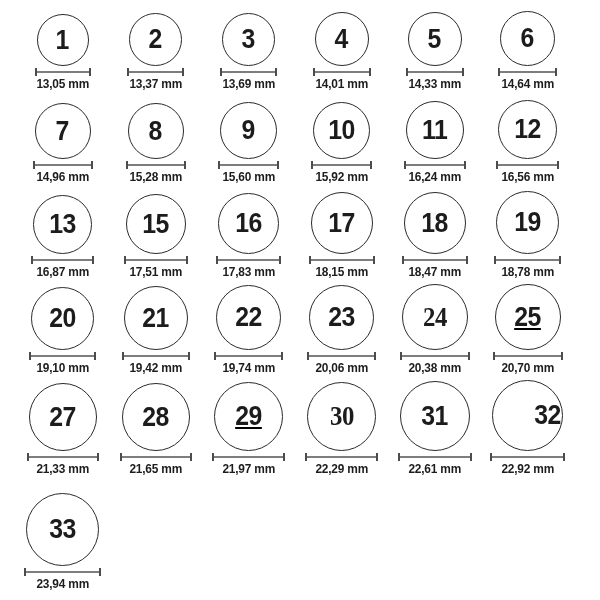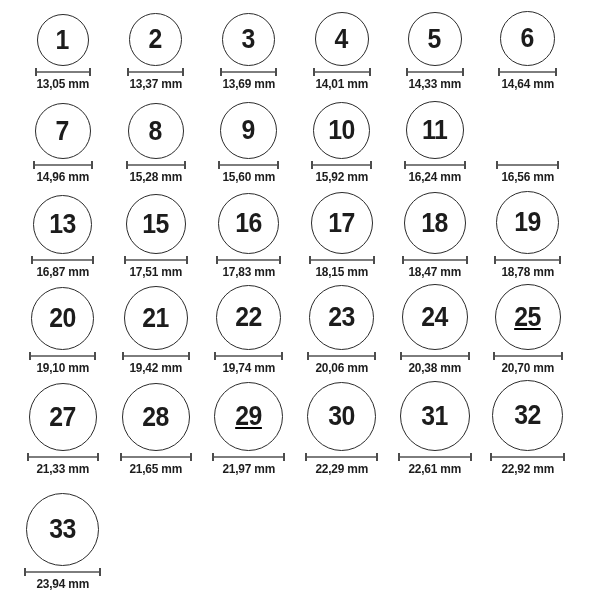--- a/index.html
+++ b/index.html
@@ -149,20 +149,23 @@
       <div class="mm-label">15,92 mm</div>
     </div>
     <div class="cell">
       <div class="circle" style="width: 58px; height: 58px; align-items: center;">
         <div class="num">11</div>
       </div>
       <div class="measure" style="width: 62px;"></div>
       <div class="mm-label">16,24 mm</div>
     </div>
     <div class="cell">
+      <div class="circle" style="width: 59px; height: 59px;">
+        <div class="num">12</div>
+      </div>
       <div class="measure" style="width: 63px;"></div>
       <div class="mm-label">16,56 mm</div>
     </div>
     <div class="cell">
       <div class="circle" style="width: 59px; height: 59px;">
         <div class="num">13</div>
       </div>
       <div class="measure" style="width: 63px;"></div>
       <div class="mm-label">16,87 mm</div>
     </div>
@@ -223,21 +226,21 @@
       <div class="mm-label">19,74 mm</div>
     </div>
     <div class="cell">
       <div class="circle" style="width: 65px; height: 65px;">
         <div class="num">23</div>
       </div>
       <div class="measure" style="width: 69px;"></div>
       <div class="mm-label">20,06 mm</div>
     </div>
     <div class="cell">
-      <div class="circle" style="width: 66px; height: 66px;">
+      <div class="circle" style="width: 66px; height: 66px; font-family: Liberation Serif, serif;">
         <div class="num">24</div>
       </div>
       <div class="measure" style="width: 70px;"></div>
       <div class="mm-label">20,38 mm</div>
     </div>
     <div class="cell">
       <div class="circle" style="width: 66px; height: 66px; text-decoration: underline;">
         <div class="num">25</div>
       </div>
       <div class="measure" style="width: 70px;"></div>
@@ -258,35 +261,35 @@
       <div class="mm-label">21,65 mm</div>
     </div>
     <div class="cell">
       <div class="circle" style="width: 69px; height: 69px; text-decoration: underline;">
         <div class="num">29</div>
       </div>
       <div class="measure" style="width: 73px;"></div>
       <div class="mm-label">21,97 mm</div>
     </div>
     <div class="cell">
-      <div class="circle" style="width: 69px; height: 69px;">
+      <div class="circle" style="width: 69px; height: 69px; font-family: Liberation Serif, serif;">
         <div class="num">30</div>
       </div>
       <div class="measure" style="width: 73px;"></div>
       <div class="mm-label">22,29 mm</div>
     </div>
     <div class="cell">
       <div class="circle" style="width: 70px; height: 70px;">
         <div class="num">31</div>
       </div>
       <div class="measure" style="width: 74px;"></div>
       <div class="mm-label">22,61 mm</div>
     </div>
     <div class="cell">
-      <div class="circle" style="width: 71px; height: 71px;">
+      <div class="circle" style="width: 71px; height: 71px; justify-content: flex-end;">
         <div class="num">32</div>
       </div>
       <div class="measure" style="width: 75px;"></div>
       <div class="mm-label">22,92 mm</div>
     </div>
     <div class="cell">
       <div class="circle" style="width: 73px; height: 73px;">
         <div class="num">33</div>
       </div>
       <div class="measure" style="width: 77px;"></div>

